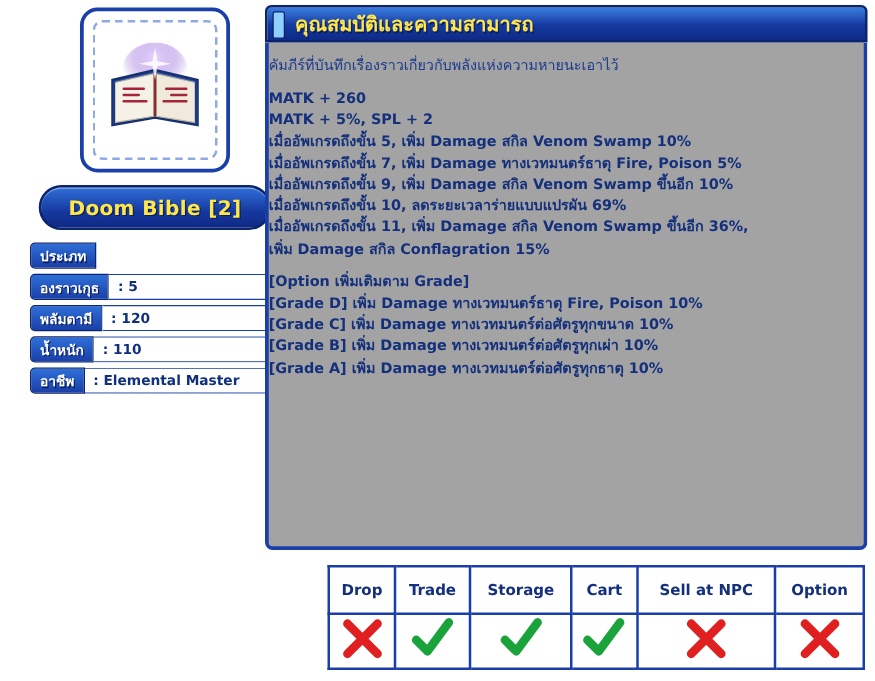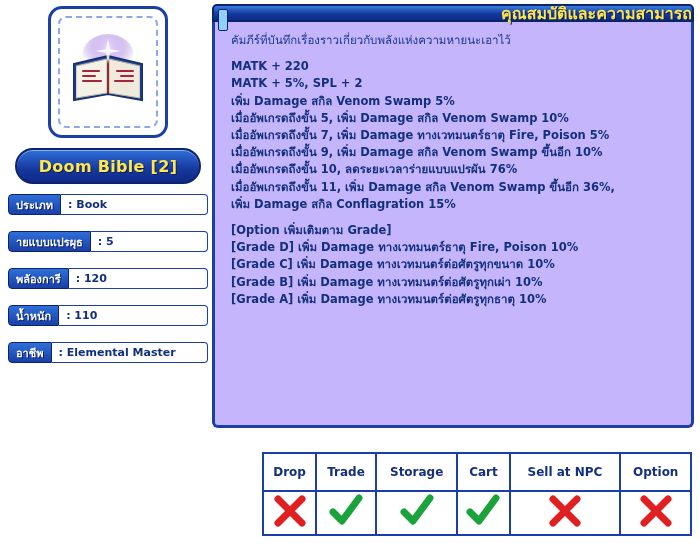--- a/index.html
+++ b/index.html
@@ -11,21 +11,21 @@
     overflow: hidden;
   }
   #app {
     position: relative;
     width: 700px; height: 545px;
   }
 
   
   #left-col {
     position: absolute;
-    left: 8px; top: 6px;
+    left: 24px; top: 6px;
     width: 200px;
   }
 
   
   .icon-frame {
     position: relative;
     width: 120px; height: 132px;
     margin: 0 auto;
     background: #ffffff;
     border: 3px solid #1a3fa8;
@@ -63,21 +63,21 @@
     letter-spacing: 0.3px;
     text-shadow: 1px 1px 0 #0a1f5e;
     font-family: "DejaVu Sans", sans-serif;
   }
 
   
   .stat-list { margin-top: 10px; }
   .stat-row {
     position: relative;
     height: 21px;
-    margin-bottom: 16px;
+    margin-bottom: 4px;
     display: flex;
     align-items: stretch;
   }
   .stat-key {
     background: linear-gradient(#2f6fd8, #1a3fa8);
     border: 1px solid #0b2470;
     border-radius: 4px 0 0 4px;
     color: #ffffff;
     font-size: 11px;
     font-weight: bold;
@@ -102,48 +102,48 @@
   }
 
   
   #desc-panel {
     position: absolute;
     left: 212px; top: 4px;
     width: 482px; height: 436px;
   }
   .panel-title-bar {
     position: relative;
-    width: 482px; height: 18px;
+    width: 482px; height: 30px;
     background: linear-gradient(#3a7ee0, #15399f 55%, #0e2a86);
     border: 2px solid #0b2470;
     border-radius: 5px 5px 0 0;
-    display: flex; align-items: center; justify-content: flex-end;
+    display: flex; align-items: center;
   }
   .panel-title-bar .bar-accent {
     position: absolute;
     left: 4px; top: 3px;
     width: 10px; height: 22px;
     background: #8fd0ff;
     border: 1px solid #0b2470;
     border-radius: 2px;
   }
   .panel-title-bar .ttl {
     margin-left: 22px;
     color: #ffe64a;
     font-weight: bold;
     font-size: 16px;
     text-shadow: 1px 1px 0 #0a1f5e;
   }
   .panel-body {
     width: 482px; height: 406px;
-    background: #c4b5fd;
+    background: #a3a3a3;
     border: 3px solid #1a3fa8;
     border-top: none;
     border-radius: 0 0 6px 6px;
-    padding: 10px 12px 8px 16px;
+    padding: 10px 12px 8px 0;
     overflow: hidden;
   }
   .desc-line {
     color: #14307c;
     font-size: 11.5px;
     font-weight: bold;
     line-height: 17.2px;
     white-space: pre-wrap;
   }
   .desc-line.plain { font-weight: normal; color: #1b3a8c; }
@@ -219,28 +219,27 @@
       </svg>
     </div>
 
     <div class="name-plate">
       <span class="txt">Doom Bible [2]</span>
     </div>
 
     <div class="stat-list">
       <div class="stat-row">
         <div class="stat-key">ประเภท</div>
-        <div class="stat-val">: Book</div>
-      </div>
-      <div class="stat-row">
-        <div class="stat-key">ายแบบแปรผุธ</div>
+      </div>
+      <div class="stat-row">
+        <div class="stat-key">องราวเกุธ</div>
         <div class="stat-val">: 5</div>
       </div>
       <div class="stat-row">
-        <div class="stat-key">พลัองการี</div>
+        <div class="stat-key">พลัมตามี</div>
         <div class="stat-val">: 120</div>
       </div>
       <div class="stat-row">
         <div class="stat-key">น้ำหนัก</div>
         <div class="stat-val">: 110</div>
       </div>
       <div class="stat-row">
         <div class="stat-key">อาชีพ</div>
         <div class="stat-val">: Elemental Master</div>
       </div>
@@ -248,27 +247,26 @@
   </div>
 
   <div id="desc-panel">
     <div class="panel-title-bar">
       <div class="bar-accent"></div>
       <div class="ttl">คุณสมบัติและความสามารถ</div>
     </div>
     <div class="panel-body">
       <div class="desc-line plain">คัมภีร์ที่บันทึกเรื่องราวเกี่ยวกับพลังแห่งความหายนะเอาไว้</div>
       <div class="desc-line spacer"></div>
-      <div class="desc-line">MATK + 220</div>
+      <div class="desc-line">MATK + 260</div>
       <div class="desc-line">MATK + 5%, SPL + 2</div>
-      <div class="desc-line">เพิ่ม Damage สกิล Venom Swamp 5%</div>
       <div class="desc-line">เมื่ออัพเกรดถึงขั้น 5, เพิ่ม Damage สกิล Venom Swamp 10%</div>
       <div class="desc-line">เมื่ออัพเกรดถึงขั้น 7, เพิ่ม Damage ทางเวทมนตร์ธาตุ Fire, Poison 5%</div>
       <div class="desc-line">เมื่ออัพเกรดถึงขั้น 9, เพิ่ม Damage สกิล Venom Swamp ขึ้นอีก 10%</div>
-      <div class="desc-line">เมื่ออัพเกรดถึงขั้น 10, ลดระยะเวลาร่ายแบบแปรผัน 76%</div>
+      <div class="desc-line">เมื่ออัพเกรดถึงขั้น 10, ลดระยะเวลาร่ายแบบแปรผัน 69%</div>
       <div class="desc-line">เมื่ออัพเกรดถึงขั้น 11, เพิ่ม Damage สกิล Venom Swamp ขึ้นอีก 36%,</div>
       <div class="desc-line">เพิ่ม Damage สกิล Conflagration 15%</div>
       <div class="desc-line spacer"></div>
       <div class="desc-line">[Option เพิ่มเติมตาม Grade]</div>
       <div class="desc-line">[Grade D] เพิ่ม Damage ทางเวทมนตร์ธาตุ Fire, Poison 10%</div>
       <div class="desc-line">[Grade C] เพิ่ม Damage ทางเวทมนตร์ต่อศัตรูทุกขนาด 10%</div>
       <div class="desc-line">[Grade B] เพิ่ม Damage ทางเวทมนตร์ต่อศัตรูทุกเผ่า 10%</div>
       <div class="desc-line">[Grade A] เพิ่ม Damage ทางเวทมนตร์ต่อศัตรูทุกธาตุ 10%</div>
     </div>
   </div>

